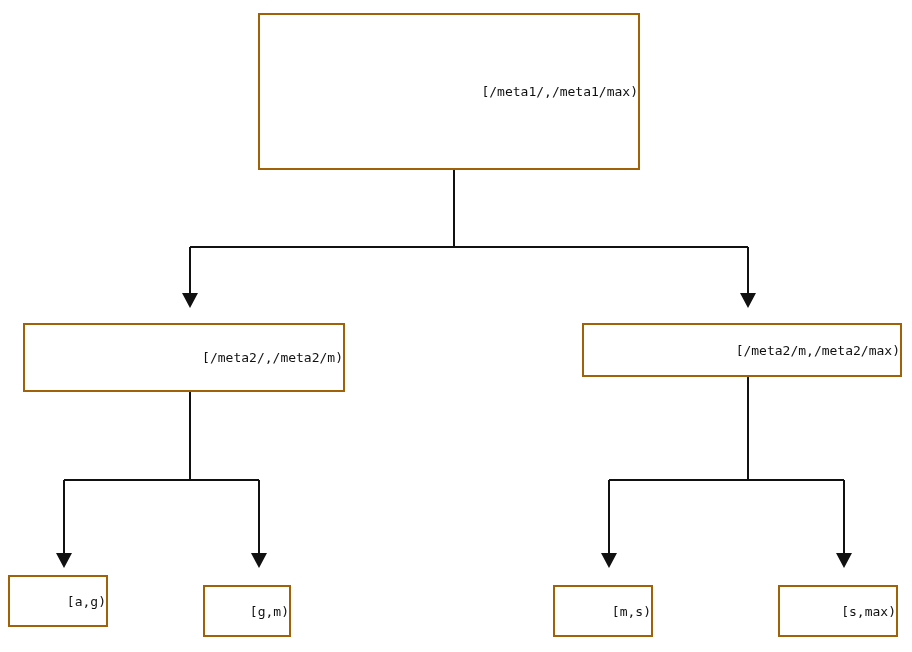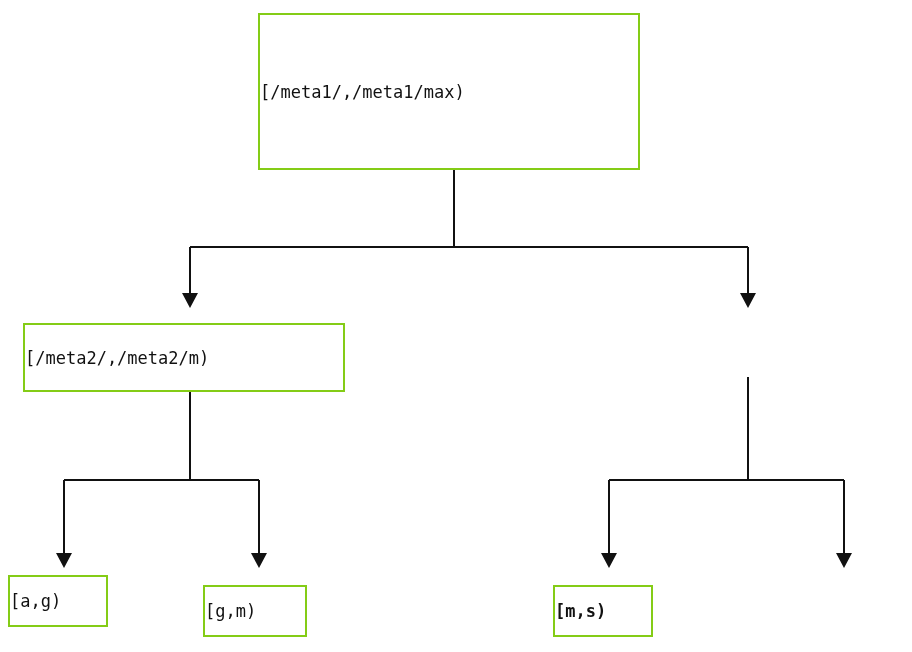--- a/index.html
+++ b/index.html
@@ -10,37 +10,37 @@
   .canvas {
     position: relative;
     width: 912px;
     height: 652px;
     background: #ffffff;
     font-family: "DejaVu Sans Mono", "Liberation Mono", monospace;
     overflow: hidden;
   }
   .node {
     position: absolute;
-    border: 2px solid #84cc16;
+    border: 2px solid #a16207;
     background: #ffffff;
     color: #111111;
     display: flex;
     align-items: center;
-    justify-content: flex-start;
-    font-size: 17px;
+    justify-content: flex-end;
+    font-size: 13px;
     letter-spacing: 0px;
     white-space: nowrap;
     box-sizing: border-box;
   }
   .node-root  { left: 258px; top: 13px;  width: 382px; height: 157px; }
   .node-l1-left  { left: 23px;  top: 323px; width: 322px; height: 69px; }
   .node-l1-right { left: 582px; top: 323px; width: 320px; height: 54px; }
   .node-leaf-1 { left: 8px;   top: 575px; width: 100px; height: 52px; }
-  .node-leaf-2 { left: 203px; top: 585px; width: 104px; height: 52px; }
-  .node-leaf-3 { left: 553px; top: 585px; width: 100px; height: 52px; font-weight: bold; }
+  .node-leaf-2 { left: 203px; top: 585px; width: 88px; height: 52px; }
+  .node-leaf-3 { left: 553px; top: 585px; width: 100px; height: 52px; }
   .node-leaf-4 { left: 778px; top: 585px; width: 120px; height: 52px; }
   .edges {
     position: absolute;
     left: 0; top: 0;
     width: 912px;
     height: 652px;
     pointer-events: none;
   }
   .edges line { stroke: #111111; stroke-width: 2; }
   .edges polygon { fill: #111111; }
@@ -81,27 +81,33 @@
   </svg>
 
   <div class="node node-root">
     <span>[/meta1/,/meta1/max)</span>
   </div>
 
   <div class="node node-l1-left">
     <span>[/meta2/,/meta2/m)</span>
   </div>
 
+  <div class="node node-l1-right">
+    <span>[/meta2/m,/meta2/max)</span>
+  </div>
 
   <div class="node node-leaf-1">
     <span>[a,g)</span>
   </div>
 
   <div class="node node-leaf-2">
     <span>[g,m)</span>
   </div>
 
   <div class="node node-leaf-3">
     <span>[m,s)</span>
   </div>
 
+  <div class="node node-leaf-4">
+    <span>[s,max)</span>
+  </div>
 
 </div>
 
 </body></html>

